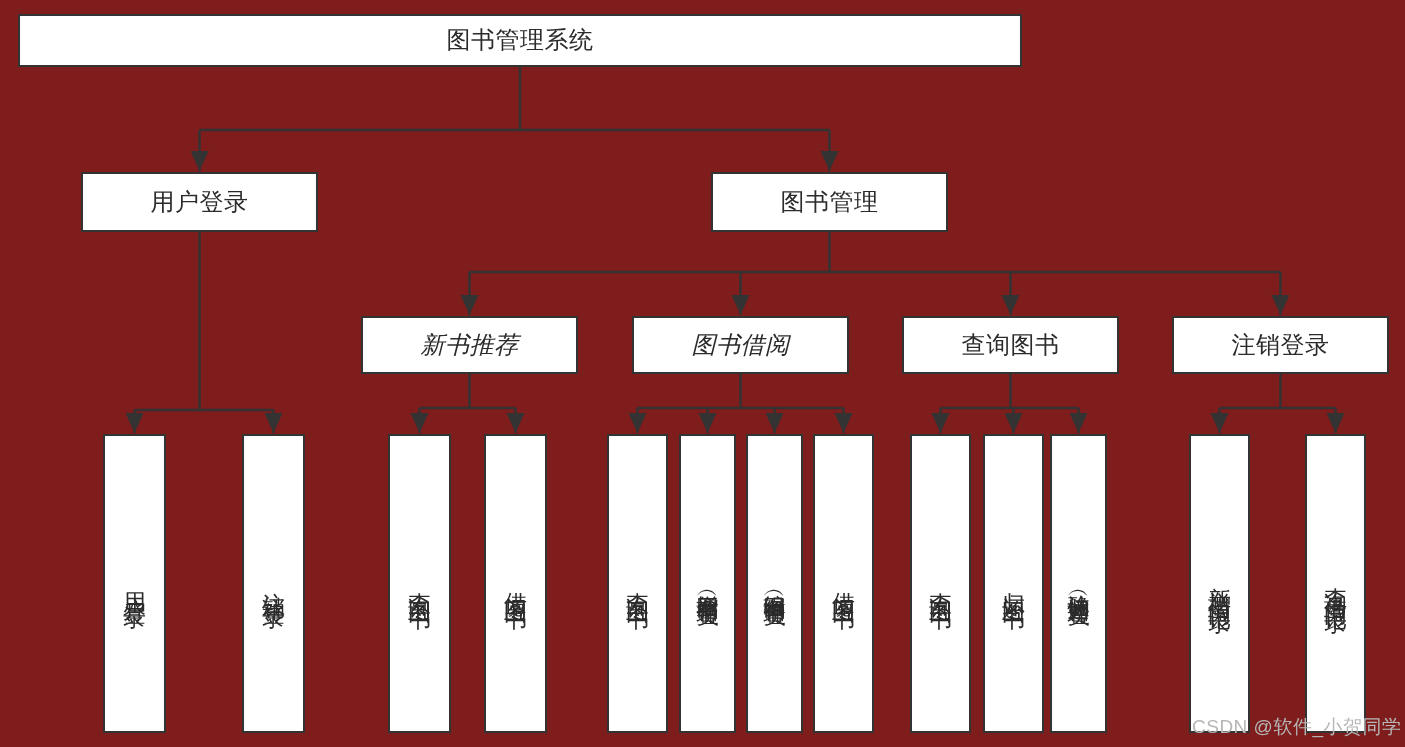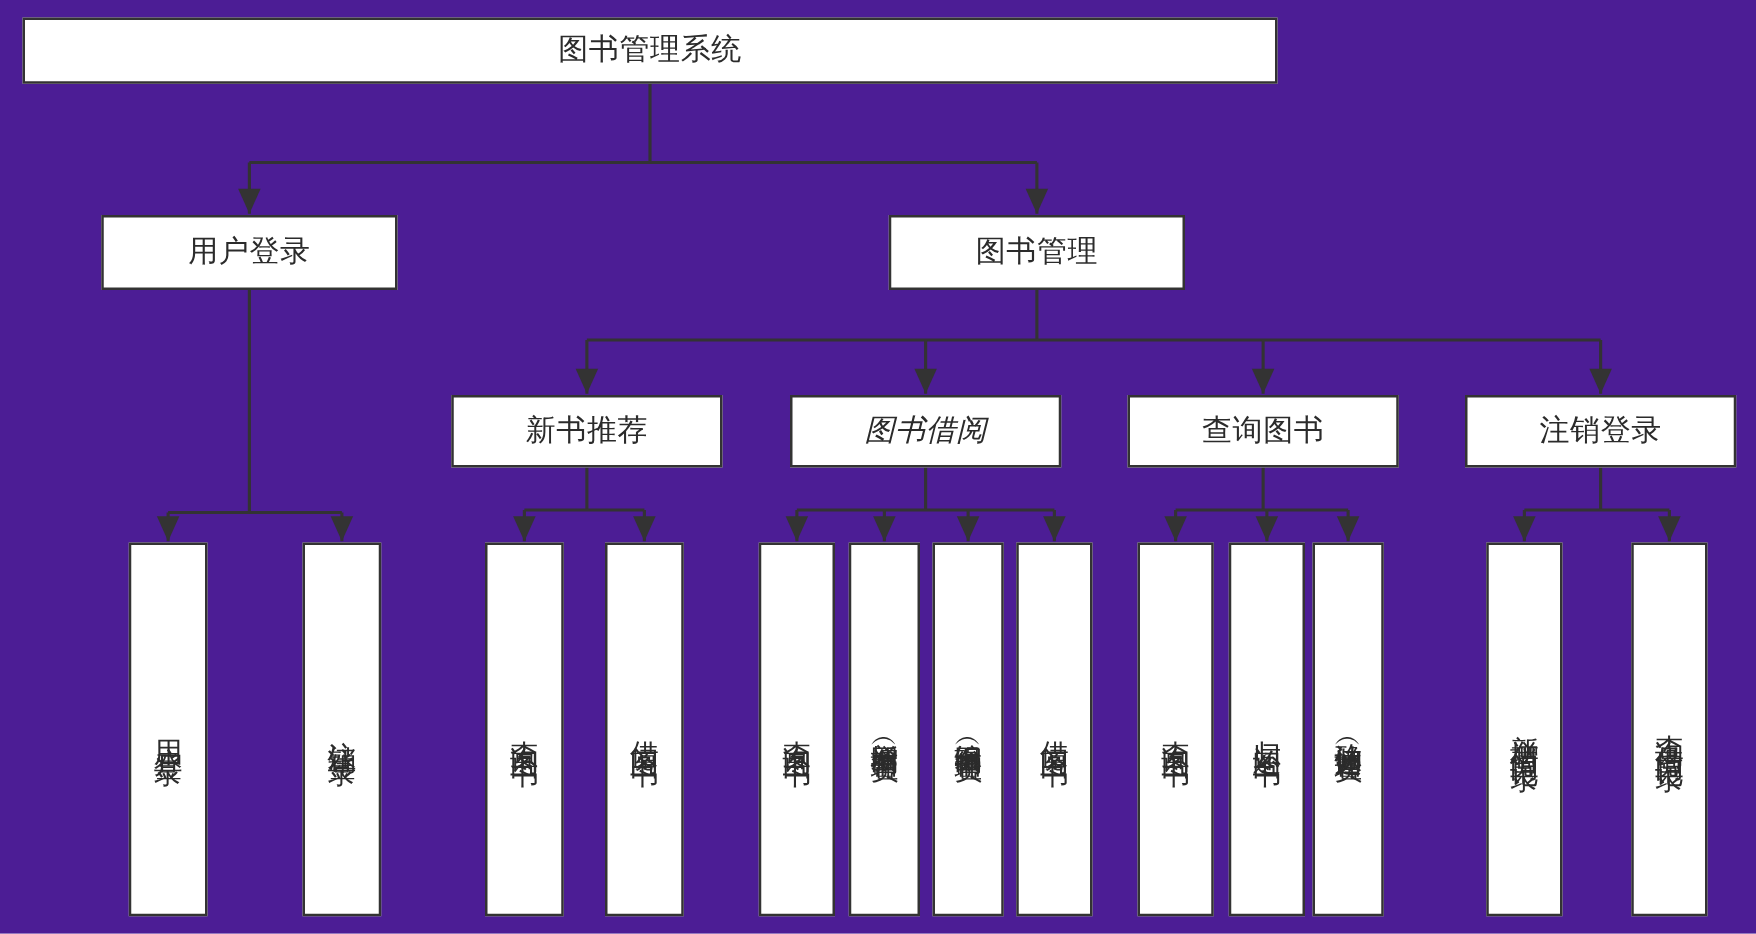--- a/index.html
+++ b/index.html
@@ -7,21 +7,21 @@
     padding: 0;
     background: #ffffff;
   }
   body {
     font-family: "Liberation Sans", "DejaVu Sans", sans-serif;
   }
   #diagram-root {
     position: relative;
     width: 1405px;
     height: 747px;
-    background: #4c1d95;
+    background: #7f1d1d;
     overflow: hidden;
   }
   .node-box {
     position: absolute;
     box-sizing: border-box;
     background: #ffffff;
     border: 2.5px solid #333333;
     display: flex;
     align-items: center;
     justify-content: center;
@@ -124,21 +124,21 @@
   <div id="nodes-layer">
       <div class="node-box" style="left: 18px; top: 14px; width: 1004px; height: 53px; border-color: rgb(51, 51, 51);">
         <span class="node-label" style="color: rgb(43, 43, 43);">图书管理系统</span>
       </div>
       <div class="node-box" style="left: 81px; top: 172px; width: 237px; height: 60px; border-color: rgb(51, 51, 51);">
         <span class="node-label" style="color: rgb(43, 43, 43);">用户登录</span>
       </div>
       <div class="node-box" style="left: 711px; top: 172px; width: 237px; height: 60px; border-color: rgb(51, 51, 51);">
         <span class="node-label" style="color: rgb(43, 43, 43);">图书管理</span>
       </div>
-      <div class="node-box" style="left: 361px; top: 316px; width: 217px; height: 58px; border-color: rgb(51, 51, 51);">
+      <div class="node-box" style="left: 361px; top: 316px; width: 217px; height: 58px; border-color: rgb(51, 51, 51); font-style: italic;">
         <span class="node-label" style="color: rgb(43, 43, 43);">新书推荐</span>
       </div>
       <div class="node-box" style="left: 632px; top: 316px; width: 217px; height: 58px; border-color: rgb(51, 51, 51); font-style: italic;">
         <span class="node-label" style="color: rgb(43, 43, 43);">图书借阅</span>
       </div>
       <div class="node-box" style="left: 902px; top: 316px; width: 217px; height: 58px; border-color: rgb(51, 51, 51);">
         <span class="node-label" style="color: rgb(43, 43, 43);">查询图书</span>
       </div>
       <div class="node-box" style="left: 1172px; top: 316px; width: 217px; height: 58px; border-color: rgb(51, 51, 51);">
         <span class="node-label" style="color: rgb(43, 43, 43);">注销登录</span>
@@ -176,13 +176,14 @@
       <div class="node-box vertical tight" style="left: 1050px; top: 434px; width: 57px; height: 299px; border-color: rgb(51, 51, 51);">
         <span class="node-label" style="color: rgb(43, 43, 43);">确认归还（管理员）</span>
       </div>
       <div class="node-box vertical" style="left: 1189px; top: 434px; width: 61px; height: 299px; border-color: rgb(51, 51, 51);">
         <span class="node-label" style="color: rgb(43, 43, 43);">新增借阅记录</span>
       </div>
       <div class="node-box vertical" style="left: 1305px; top: 434px; width: 61px; height: 299px; border-color: rgb(51, 51, 51);">
         <span class="node-label" style="color: rgb(43, 43, 43);">查询借阅记录</span>
       </div>
     </div>
+  <div class="watermark">CSDN @软件_小贺同学</div>
 </div>
 
 </body></html>

